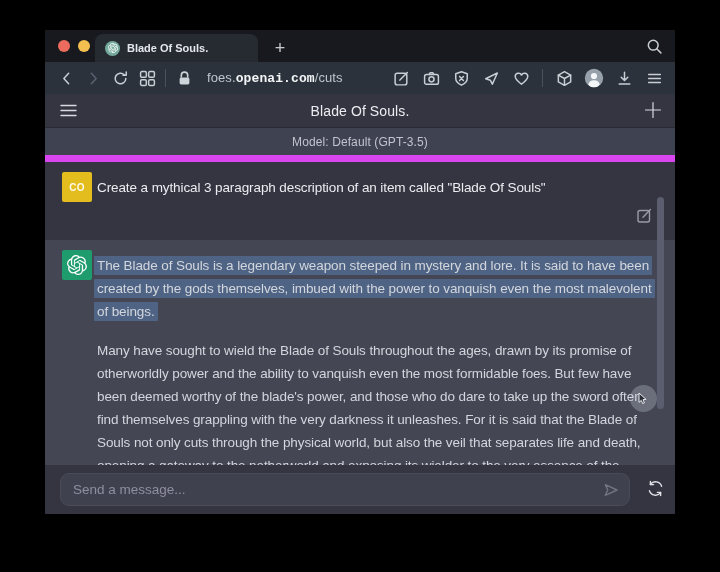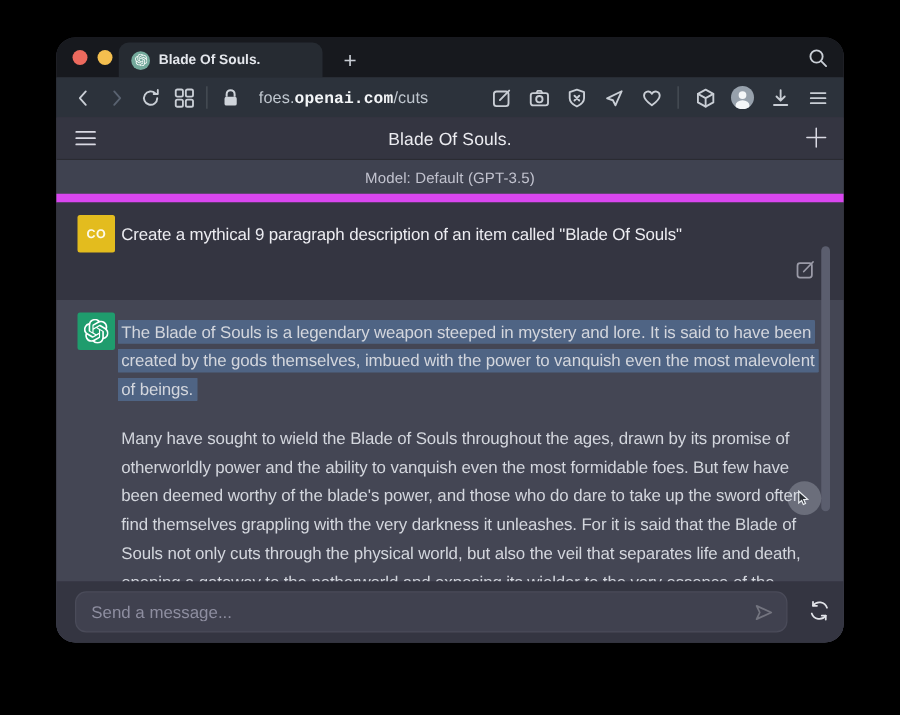--- a/index.html
+++ b/index.html
@@ -2,21 +2,21 @@
 <html><head>
 <meta charset="utf-8">
 <style>
   * { margin:0; padding:0; box-sizing:border-box; }
   html,body { background:#000; }
   body { font-family:"Liberation Sans","DejaVu Sans",sans-serif; }
   .stage { position:relative; width:720px; height:572px; background:#000; overflow:hidden; }
 
   
   .bwindow { position:absolute; left:45px; top:30px; width:630px; height:484px;
-             border-radius:15px; overflow:hidden; background:#343541;
+             border-radius:2px; overflow:hidden; background:#343541;
              box-shadow:0 12px 40px rgba(0,0,0,.7); }
 
   
   .tabbar { position:absolute; left:0; top:0; width:100%; height:32px; background:#17191e; }
   .tlights { position:absolute; left:13px; top:10px; display:flex; gap:8px; }
   .tlight { width:12px; height:12px; border-radius:50%; }
   .tl-red{ background:#ed6a5e; } .tl-yellow{ background:#f4bf4f; } .tl-green{ background:#61c554; }
   .tab { position:absolute; left:50px; top:4px; width:163px; height:28px; background:#262b32;
          border-radius:8px 8px 0 0; display:flex; align-items:center; padding:0 10px; gap:7px; }
   .favicon { width:15px; height:15px; border-radius:50%; background:#74aa9c; display:flex;
@@ -233,21 +233,21 @@
           <path d="M10 2.5v15M2.5 10h15" stroke-width="1.2"></path>
           </svg>
       </div>
 
       <div class="model-bar">
         <span class="model-text">Model: Default (GPT-3.5)</span>
       </div>
 
       <div class="row row-user">
         <div class="msg-avatar user" style="background:#e3bc1e">CO</div>
-        <div class="msg-text">Create a mythical 9 paragraph description of an item called "Blade Of Souls"</div>
+        <div class="msg-text">Create a mythical 3 paragraph description of an item called "Blade Of Souls"</div>
         <svg class="edit-btn stroke gray" viewBox="0 0 17 17">
           <rect x="2" y="3.5" width="11.5" height="11.5" rx="2"></rect>
             <path d="M7 10.2 14.4 2.6"></path>
           </svg>
       </div>
 
       <div class="row row-assistant">
         <div class="msg-avatar ai" style="background:#1f9c6d">
           <svg viewBox="0 0 24 24">
               <use href="#openai-logo"></use>

